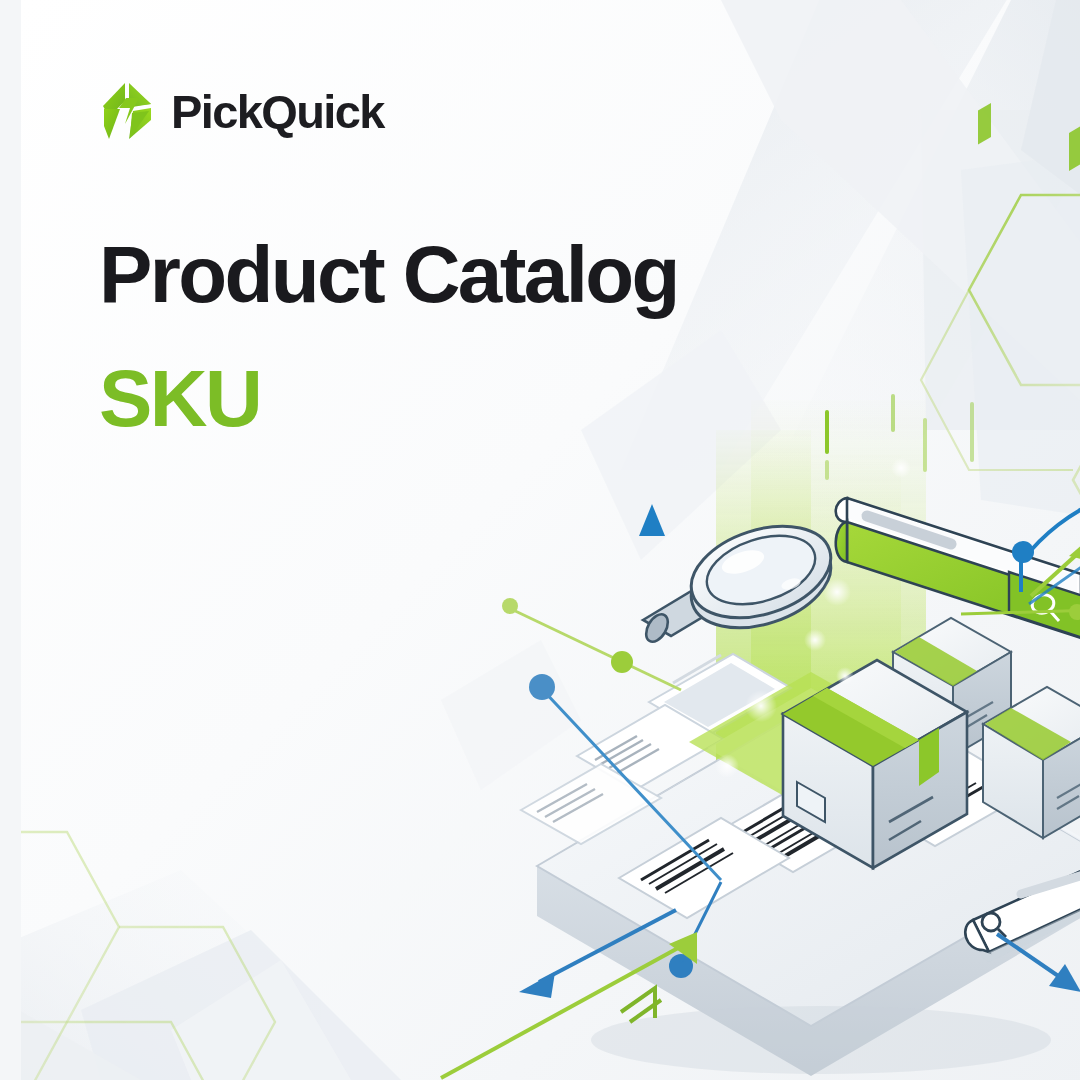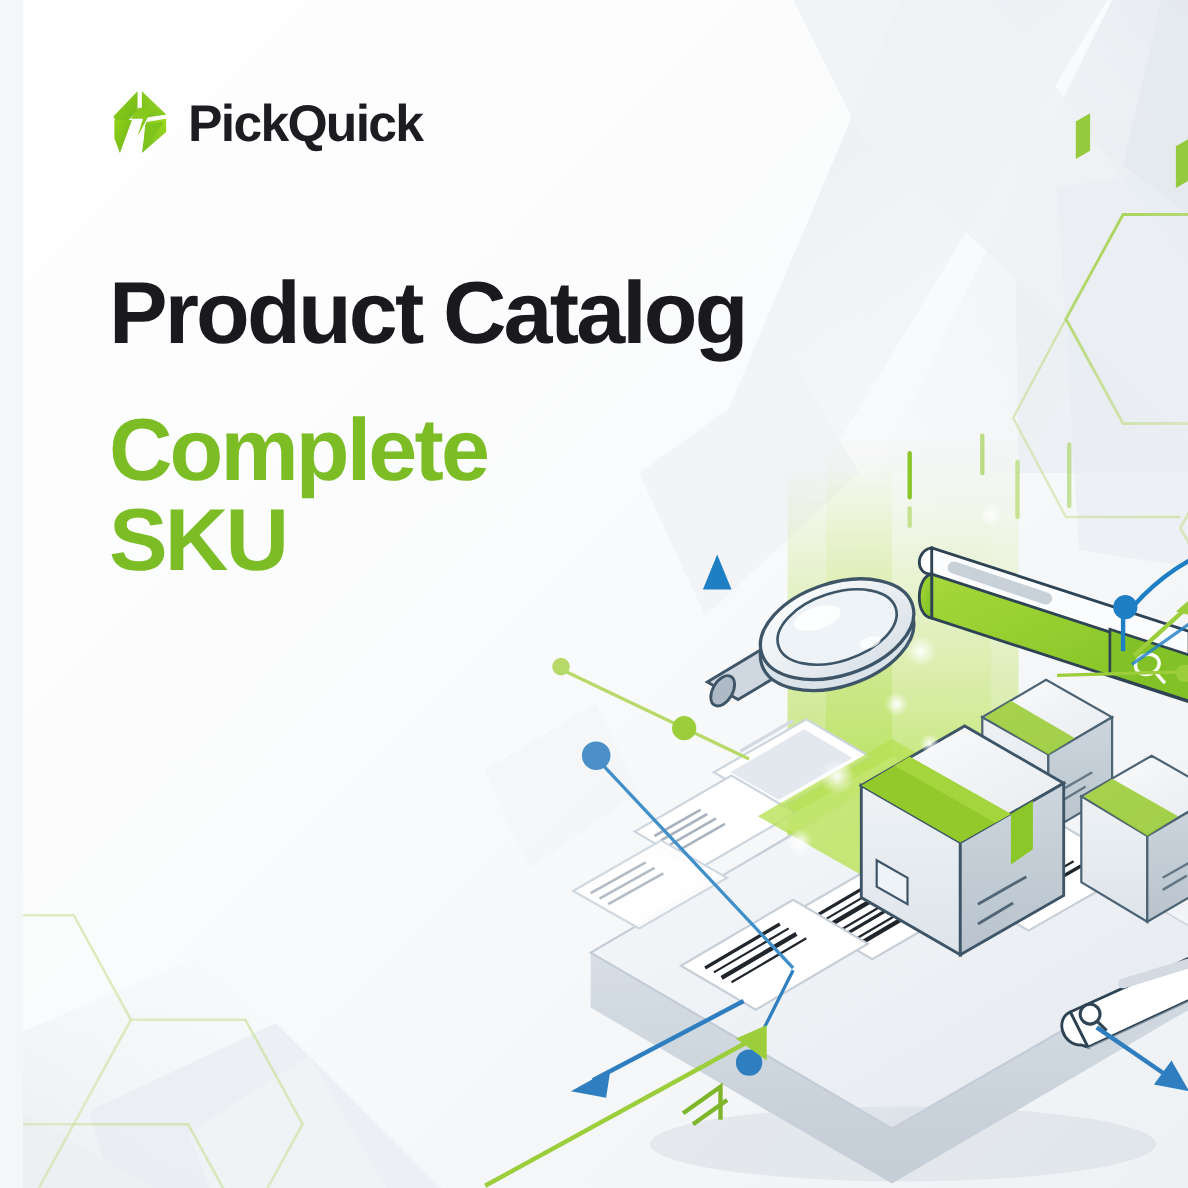--- a/index.html
+++ b/index.html
@@ -33,21 +33,21 @@
     font-size:47px;
     font-weight:bold;
     letter-spacing:-1.6px;
     color:#1d1d21;
     line-height:1;
     white-space:nowrap;
   }
 
   
   .headline {
-    position:absolute; left:78px; top:246px;
+    position:absolute; left:78px; top:236px;
     z-index:35; width:720px;
   }
   .hl-line {
     font-size:80px;
     font-weight:bold;
     line-height:0.98;
     letter-spacing:-2.6px;
     color:#1a1a1e;
     white-space:nowrap;
   }
@@ -156,21 +156,20 @@
       <polygon points="33,33 50,31 31,58" fill="#7fc41c"></polygon>
     </svg>
     <div class="logo-word">PickQuick</div>
   </div>
 
   <div class="headline">
     <div class="hl-block-dark">
       <div class="hl-line">Product Catalog</div>
     </div>
     <div class="hl-block-green">
-      <div class="hl-line green">Complete</div>
       <div class="hl-line green">SKU</div>
     </div>
   </div>
 
   <svg class="illu" viewBox="0 0 1080 1080">
     <defs>
       <linearGradient id="glowCol" x1="0" y1="0" x2="0" y2="1">
         <stop offset="0%" stop-color="#cfe98a" stop-opacity="0.05"></stop>
         <stop offset="45%" stop-color="#c3e46e" stop-opacity="0.55"></stop>
         <stop offset="100%" stop-color="#aadd3f" stop-opacity="0.8"></stop>

